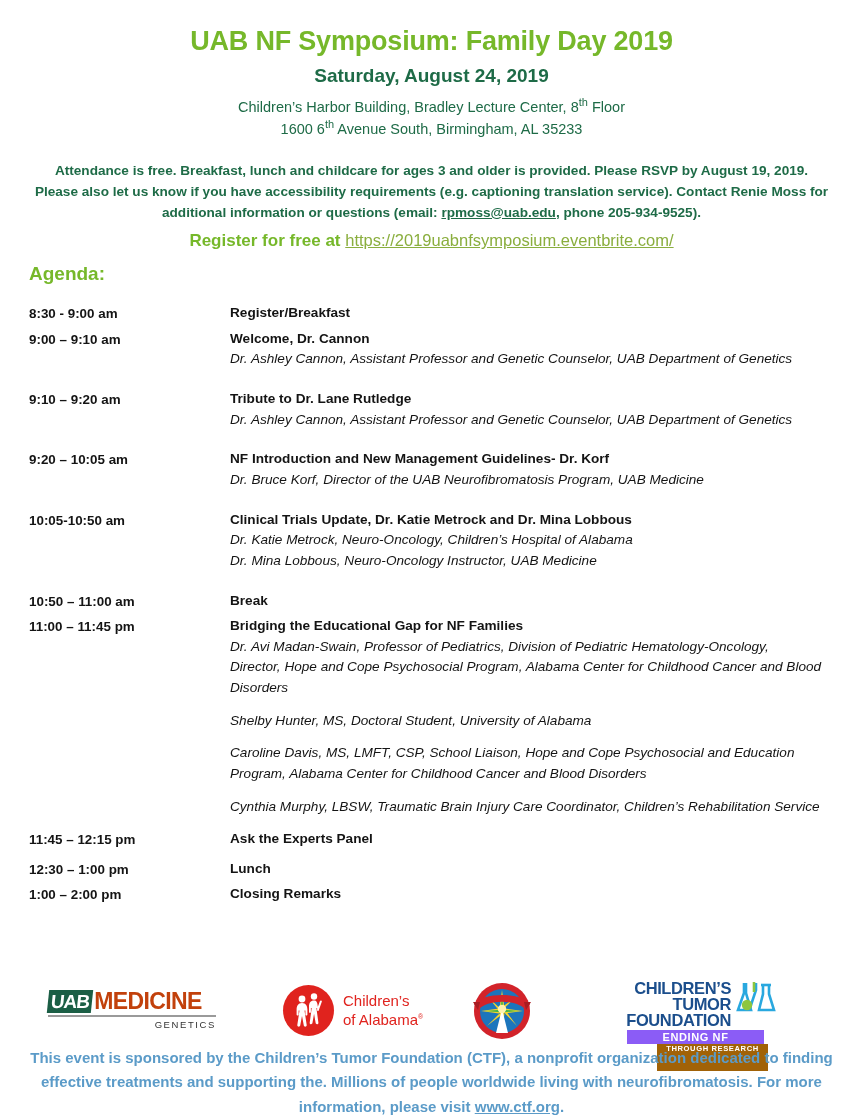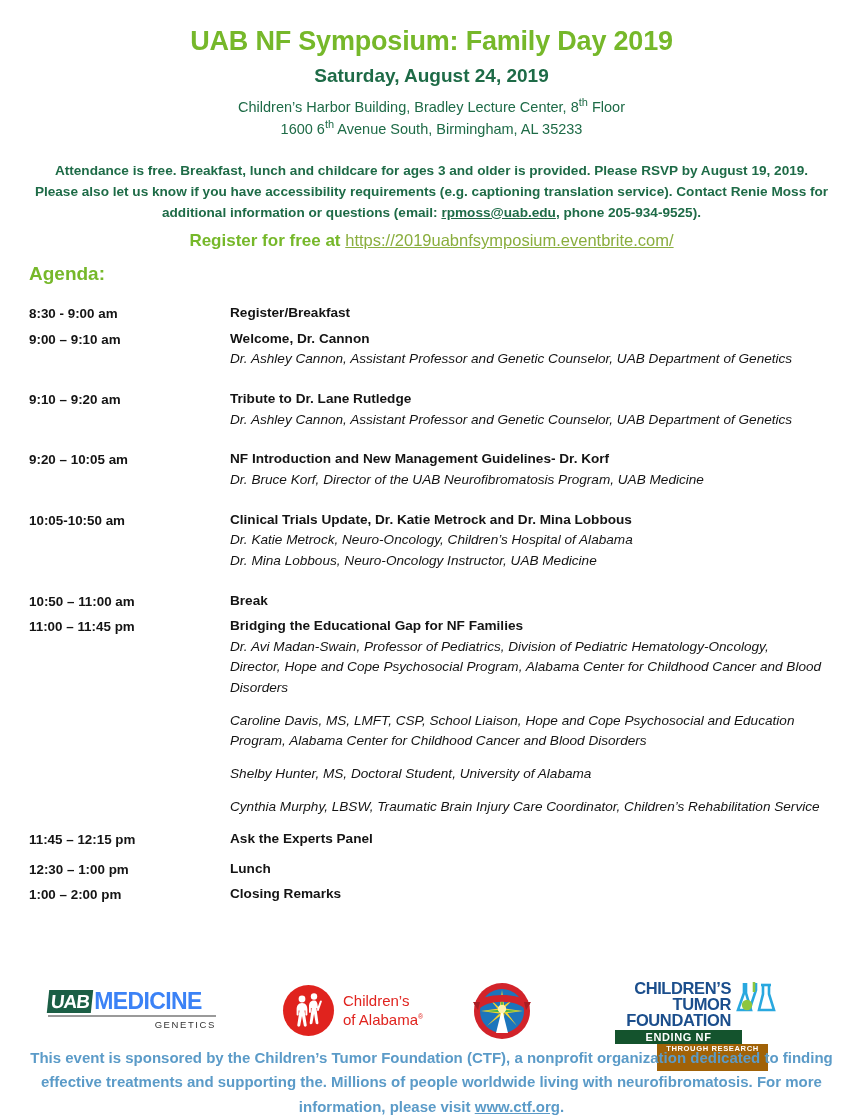--- a/index.html
+++ b/index.html
@@ -149,21 +149,21 @@
     font-size: 19px;
     letter-spacing: -1px;
     line-height: 19px;
     padding: 2px 3px 2px 3px;
     font-family: "Liberation Sans", sans-serif;
     transform: skewX(-6deg);
   }
   .uab-medicine {
     font-size: 23px;
     font-weight: bold;
-    color: #3b82f6;
+    color: #c2410c;
     letter-spacing: -0.6px;
     line-height: 23px;
     margin-left: 2px;
   }
   .uab-rule {
     height: 2px;
     background: #9a9a9a;
     margin-top: 2px;
     width: 168px;
   }
@@ -213,29 +213,29 @@
     color: #1B4E8C;
     font-weight: bold;
     font-size: 16.5px;
     letter-spacing: -0.4px;
     line-height: 0.97;
     text-align: right;
     width: 118px;
   }
   .ctf-bar {
     margin-top: 2px;
-    background: #14532d;
+    background: #8b5cf6;
     color: #ffffff;
     font-weight: bold;
     font-size: 11px;
     letter-spacing: 0.6px;
     text-align: center;
     padding: 1px 0 1px 0;
-    width: 127px;
-    margin-left: 2px;
+    width: 137px;
+    margin-left: 14px;
   }
   .ctf-bar2 {
     background: #a16207;
     color: #ffffff;
     font-weight: bold;
     font-size: 7.6px;
     letter-spacing: 0.6px;
     text-align: center;
     width: 111px;
     margin-left: 44px;
@@ -337,22 +337,22 @@
         <div class="head">Break</div>
       </div>
     </div>
     <div class="gap-sm"></div>
 
     <div class="row">
       <div class="time">11:00 – 11:45 pm</div>
       <div class="detail">
         <div class="head">Bridging the Educational Gap for NF Families</div>
         <div class="sub">Dr. Avi Madan-Swain, Professor of Pediatrics, Division of Pediatric Hematology-Oncology, Director, Hope and Cope Psychosocial Program, Alabama Center for Childhood Cancer and Blood Disorders</div>
+        <div class="sub spaced">Shelby Hunter, MS, Doctoral Student, University of Alabama</div>
         <div class="sub spaced">Caroline Davis, MS, LMFT, CSP, School Liaison, Hope and Cope Psychosocial and Education Program, Alabama Center for Childhood Cancer and Blood Disorders</div>
-        <div class="sub spaced">Shelby Hunter, MS, Doctoral Student, University of Alabama</div>
         <div class="sub spaced">Cynthia Murphy, LBSW, Traumatic Brain Injury Care Coordinator, Children’s Rehabilitation Service</div>
       </div>
     </div>
     <div class="gap-md"></div>
 
     <div class="row">
       <div class="time">11:45 – 12:15 pm</div>
       <div class="detail">
         <div class="head">Ask the Experts Panel</div>
       </div>

